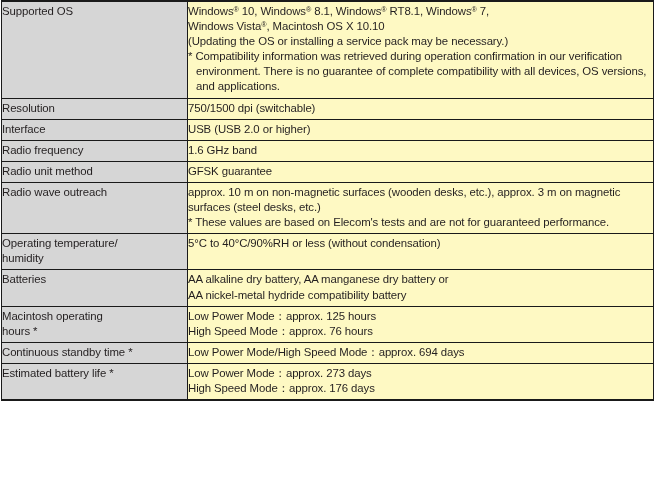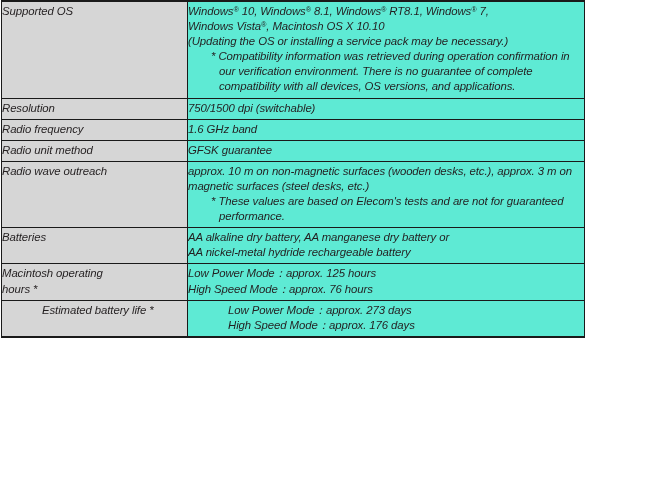--- a/index.html
+++ b/index.html
@@ -16,65 +16,62 @@
   }
 
   #spec-sheet {
     position: relative;
     width: 653px;
     margin: 0 0 0 1px;
     box-sizing: border-box;
   }
 
   table.spec-table {
-    width: 584px;
+    width: 653px;
     border-collapse: collapse;
     table-layout: fixed;
     border-top: 2px solid #1a1a1a;
     border-bottom: 2px solid #1a1a1a;
     border-left: 1px solid #1a1a1a;
     border-right: 1px solid #1a1a1a;
-    font-style: italic;
   }
 
   table.spec-table tr > td {
     border-bottom: 1px solid #1a1a1a;
     vertical-align: top;
     padding: 2px 0 3px 0;
   }
   table.spec-table tr:last-child > td {
     border-bottom: none;
-    padding-left: 40px;
   }
 
   td.label-cell {
     width: 185px;
     background: #d6d6d6;
     border-right: 1px solid #1a1a1a;
     padding-left: 7px;
     padding-right: 3px;
   }
 
   td.value-cell {
-    background: #5eead4;
+    background: #fef9c3;
     padding-left: 8px;
     padding-right: 4px;
   }
 
   .line {
     font-size: 11.4px;
     line-height: 15.1px;
     letter-spacing: -0.1px;
     white-space: pre-wrap;
   }
 
   .line.hang {
     padding-left: 8px;
     text-indent: -8px;
-    margin-left: 23px;
   }
 
   sup.reg {
     font-size: 7.2px;
     vertical-align: 3.5px;
     line-height: 0;
   }
 
   .tall-pad { padding-bottom: 6px; }
   .tall-pad-sm { padding-bottom: 4px; }
@@ -100,20 +97,28 @@
 
       <tr>
         <td class="label-cell">
           <div class="line">Resolution</div>
         </td>
         <td class="value-cell">
           <div class="line">750/1500 dpi (switchable)</div>
         </td>
       </tr>
 
+      <tr>
+        <td class="label-cell">
+          <div class="line">Interface</div>
+        </td>
+        <td class="value-cell">
+          <div class="line">USB (USB 2.0 or higher)</div>
+        </td>
+      </tr>
 
       <tr>
         <td class="label-cell">
           <div class="line">Radio frequency</div>
         </td>
         <td class="value-cell">
           <div class="line">1.6 GHz band</div>
         </td>
       </tr>
 
@@ -130,43 +135,60 @@
         <td class="label-cell tall-pad-sm">
           <div class="line">Radio wave outreach</div>
         </td>
         <td class="value-cell tall-pad-sm">
           <div class="line">approx. 10 m on non-magnetic surfaces (wooden desks, etc.), approx. 3 m on magnetic surfaces (steel desks, etc.)</div>
           <div class="line hang">* These values are based on Elecom's tests and are not for guaranteed performance.</div>
         </td>
       </tr>
 
 
+      <tr>
+        <td class="label-cell">
+          <div class="line">Operating temperature/</div>
+          <div class="line">humidity</div>
+        </td>
+        <td class="value-cell">
+          <div class="line">5°C to 40°C/90%RH or less (without condensation)</div>
+        </td>
+      </tr>
 
 
       <tr>
         <td class="label-cell">
           <div class="line">Batteries</div>
         </td>
         <td class="value-cell">
           <div class="line">AA alkaline dry battery, AA manganese dry battery or</div>
-          <div class="line">AA nickel-metal hydride rechargeable battery</div>
+          <div class="line">AA nickel-metal hydride compatibility battery</div>
         </td>
       </tr>
 
       <tr>
         <td class="label-cell">
           <div class="line">Macintosh operating</div>
           <div class="line">hours *</div>
         </td>
         <td class="value-cell">
           <div class="line">Low Power Mode：approx. 125 hours</div>
           <div class="line">High Speed Mode：approx. 76 hours</div>
         </td>
       </tr>
 
+      <tr>
+        <td class="label-cell">
+          <div class="line">Continuous standby time *</div>
+        </td>
+        <td class="value-cell">
+          <div class="line">Low Power Mode/High Speed Mode：approx. 694 days</div>
+        </td>
+      </tr>
 
       <tr>
         <td class="label-cell">
           <div class="line">Estimated battery life *</div>
         </td>
         <td class="value-cell">
           <div class="line">Low Power Mode：approx. 273 days</div>
           <div class="line">High Speed Mode：approx. 176 days</div>
         </td>
       </tr>

